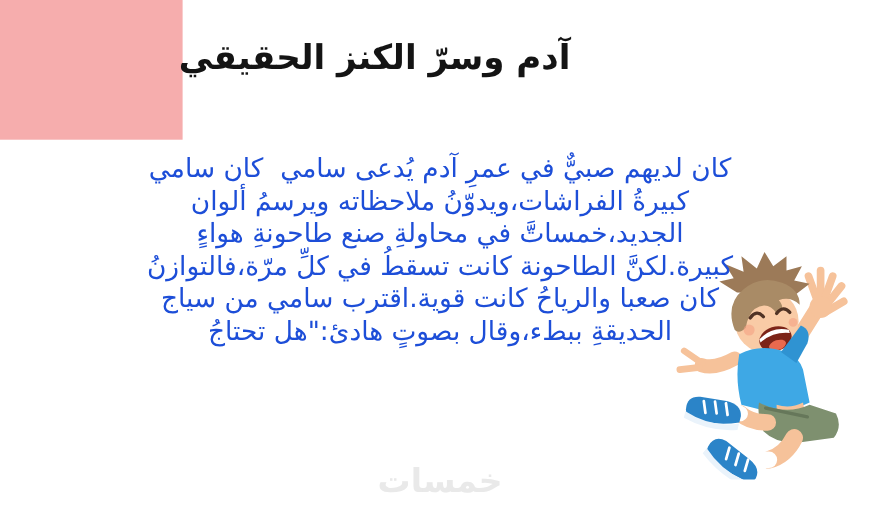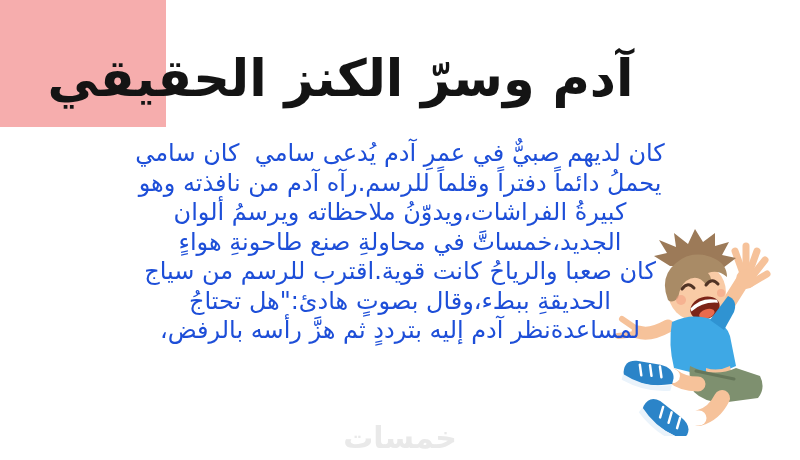--- a/index.html
+++ b/index.html
@@ -18,21 +18,21 @@
     background: #F6ADAD;
     z-index: 1;
   }
 
   .page-title {
     position: absolute;
     top: 14px; left: 0;
     width: 681px;
     text-align: center;
     direction: rtl;
-    font-size: 51px;
+    font-size: 31px;
     font-weight: bold;
     color: #141414;
     line-height: 1.2;
     z-index: 2;
   }
 
   .story {
     position: absolute;
     top: 139px; left: 60px;
     width: 680px;
@@ -68,26 +68,25 @@
 </style>
 </head>
 <body>
 
 <div class="pink-block"></div>
 
 <h1 class="page-title">آدم وسرّ الكنز الحقيقي</h1>
 
 <div class="story">
   <div class="line">كان لديهم صبيٌّ في عمرِ آدم يُدعى سامي  كان سامي</div>
-  <div class="line">يحملُ دائماً دفتراً وقلماً للرسم.رآه آدم من نافذته وهو</div>
   <div class="line">كبيرةُ الفراشات،ويدوّنُ ملاحظاته ويرسمُ ألوان</div>
   <div class="line">الجديد،خمساتَّ في محاولةِ صنع طاحونةِ هواءٍ</div>
-  <div class="line">كان صعبا والرياحُ كانت قوية.اقترب للرسم من سياج</div>
+  <div class="line">كبيرة.لكنَّ الطاحونة كانت تسقطُ في كلِّ مرّة،فالتوازنُ</div>
+  <div class="line">كان صعبا والرياحُ كانت قوية.اقترب سامي من سياج</div>
   <div class="line">الحديقةِ ببطء،وقال بصوتٍ هادئ:"هل تحتاجُ</div>
-  <div class="line">لمساعدةنظر آدم إليه بترددٍ ثم هزَّ رأسه بالرفض،</div>
 </div>
 
 <div class="boy-illustration">
   <svg width="190" height="212" viewBox="0 0 190 212" xmlns="http://www.w3.org/2000/svg">
     <g stroke-linecap="round" stroke-linejoin="round">
 
       <path d="M106 100 Q118 80 132 58" stroke="#F6C29A" stroke-width="14" fill="none"></path>
 
       <g stroke="#F6C29A" stroke-width="7" fill="none">
         <path d="M134 52 L125 27"></path>

